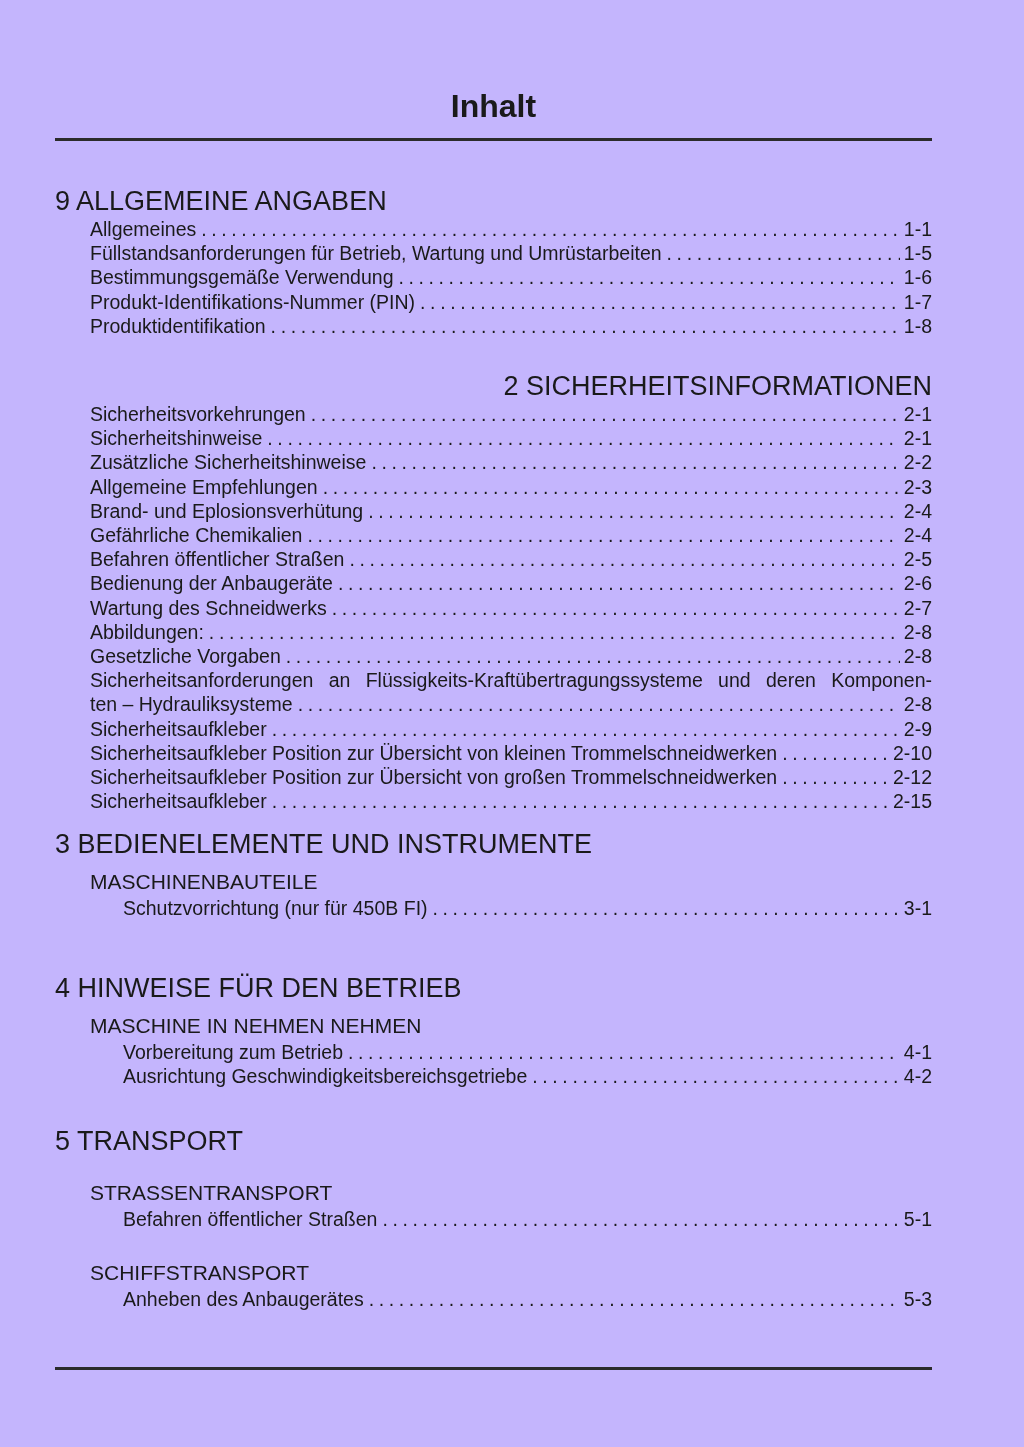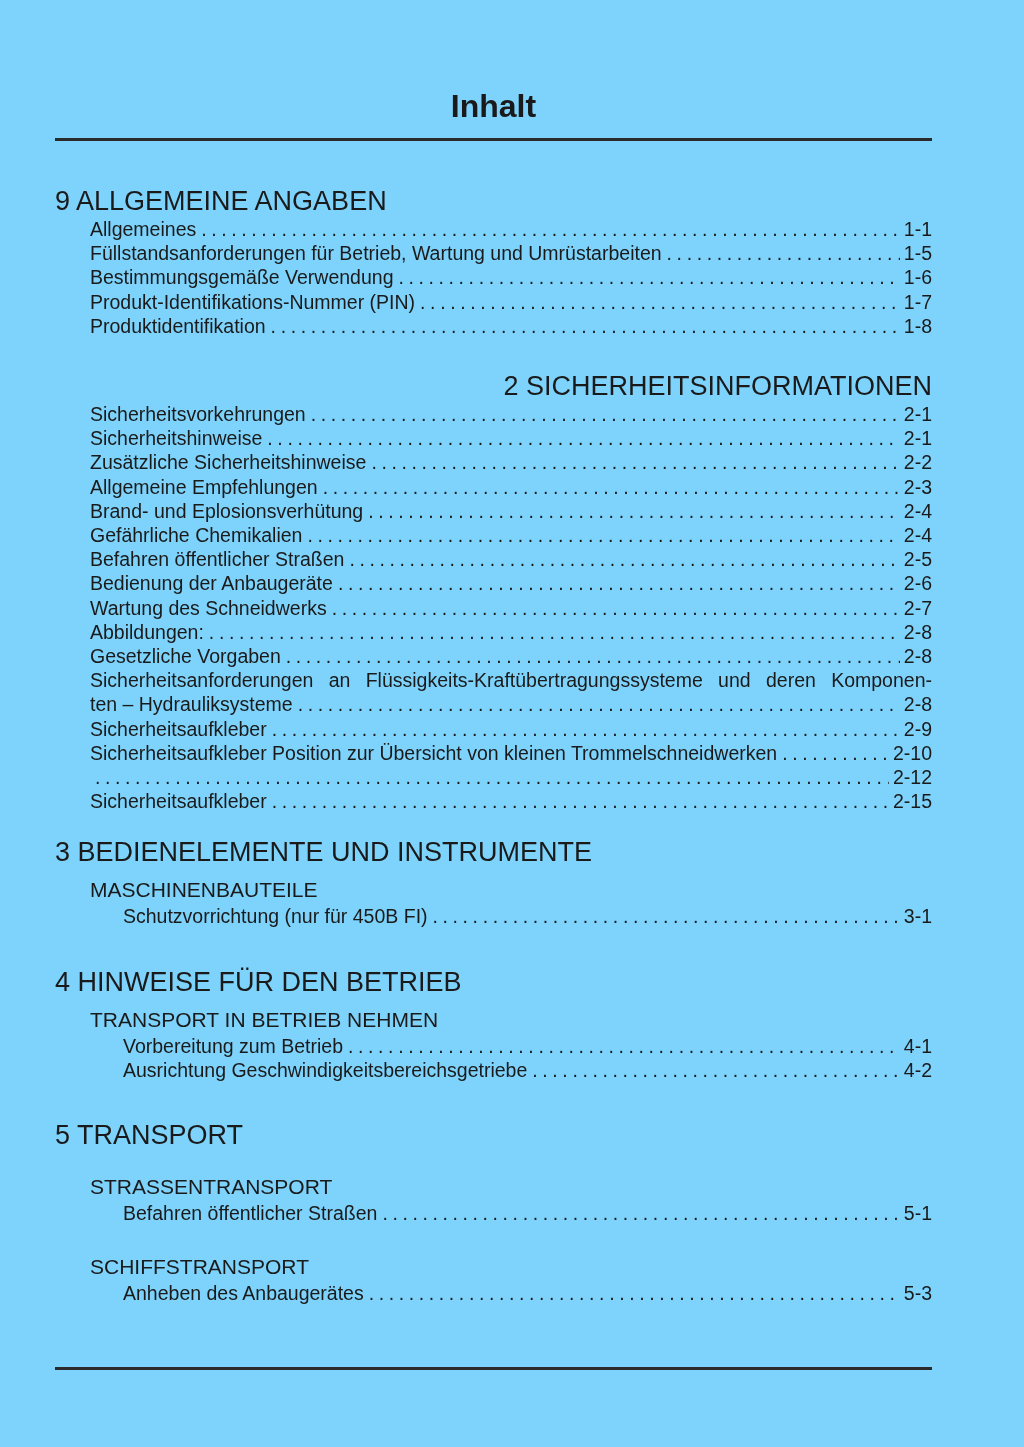--- a/index.html
+++ b/index.html
@@ -3,40 +3,40 @@
 <meta charset="utf-8">
 <style>
   html,body{margin:0;padding:0;}
   body{
     width:1024px;height:1447px;
     background:#ffffff;
     color:#1a1a1a;
     font-family:"Liberation Sans","DejaVu Sans",sans-serif;
     -webkit-font-smoothing:antialiased;
   }
-  .page{position:relative;width:1024px;height:1447px;overflow:hidden;background:#7dd3fc;}
+  .page{position:relative;width:1024px;height:1447px;overflow:hidden;background:#c4b5fd;}
   .content{padding-left:55px;width:877px;}
 
   .title{
     margin:0;padding-top:88px;
     font-size:32px;line-height:37px;font-weight:bold;
     text-align:center;
   }
   .rule{height:3px;background:#2b2b2b;border:0;margin:0;padding:0;}
   .rule-top{margin-top:13px;}
   .rule-bottom{position:absolute;left:55px;top:1367px;width:877px;}
 
   .s-head{
     font-size:27px;line-height:31px;font-weight:400;
     white-space:nowrap;
   }
   .mt-s1{margin-top:45px;}
   .mt-s2{margin-top:33px;text-align:right;}
-  .mt-s3{margin-top:24px;}
-  .mt-s4{margin-top:38px;}
+  .mt-s3{margin-top:16px;}
+  .mt-s4{margin-top:52px;}
   .mt-s5{margin-top:38px;}
 
   .sub-head{
     font-size:21px;line-height:28px;font-weight:400;
     padding-left:35px;white-space:nowrap;
   }
   .mt-sub{margin-top:8px;}
   .mt-sub-sm{margin-top:22px;}
   .mt-sub-lg{margin-top:28px;}
 
@@ -171,20 +171,21 @@
           <span class="lbl">Sicherheitsaufkleber</span>
           <span class="leader"></span>
           <span class="pg">2-9</span>
         </div>
         <div class="entry lvl1">
           <span class="lbl">Sicherheitsaufkleber Position zur Übersicht von kleinen Trommelschneidwerken</span>
           <span class="leader"></span>
           <span class="pg">2-10</span>
         </div>
         <div class="entry lvl1">
+          <span class="lbl">Sicherheitsaufkleber Position zur Übersicht von großen Trommelschneidwerken</span>
           <span class="leader"></span>
           <span class="pg">2-12</span>
         </div>
         <div class="entry lvl1">
           <span class="lbl">Sicherheitsaufkleber</span>
           <span class="leader"></span>
           <span class="pg">2-15</span>
         </div>
       </div>
     </div>
@@ -196,21 +197,21 @@
         <div class="entry lvl2">
           <span class="lbl">Schutzvorrichtung (nur für 450B FI)</span>
           <span class="leader"></span>
           <span class="pg">3-1</span>
         </div>
       </div>
     </div>
 
     <div>
       <div class="s-head mt-s4">4 HINWEISE FÜR DEN BETRIEB</div>
-      <div class="sub-head mt-sub">TRANSPORT IN BETRIEB NEHMEN</div>
+      <div class="sub-head mt-sub">MASCHINE IN NEHMEN NEHMEN</div>
       <div class="entries">
         <div class="entry lvl2">
           <span class="lbl">Vorbereitung zum Betrieb</span>
           <span class="leader"></span>
           <span class="pg">4-1</span>
         </div>
         <div class="entry lvl2">
           <span class="lbl">Ausrichtung Geschwindigkeitsbereichsgetriebe</span>
           <span class="leader"></span>
           <span class="pg">4-2</span>

